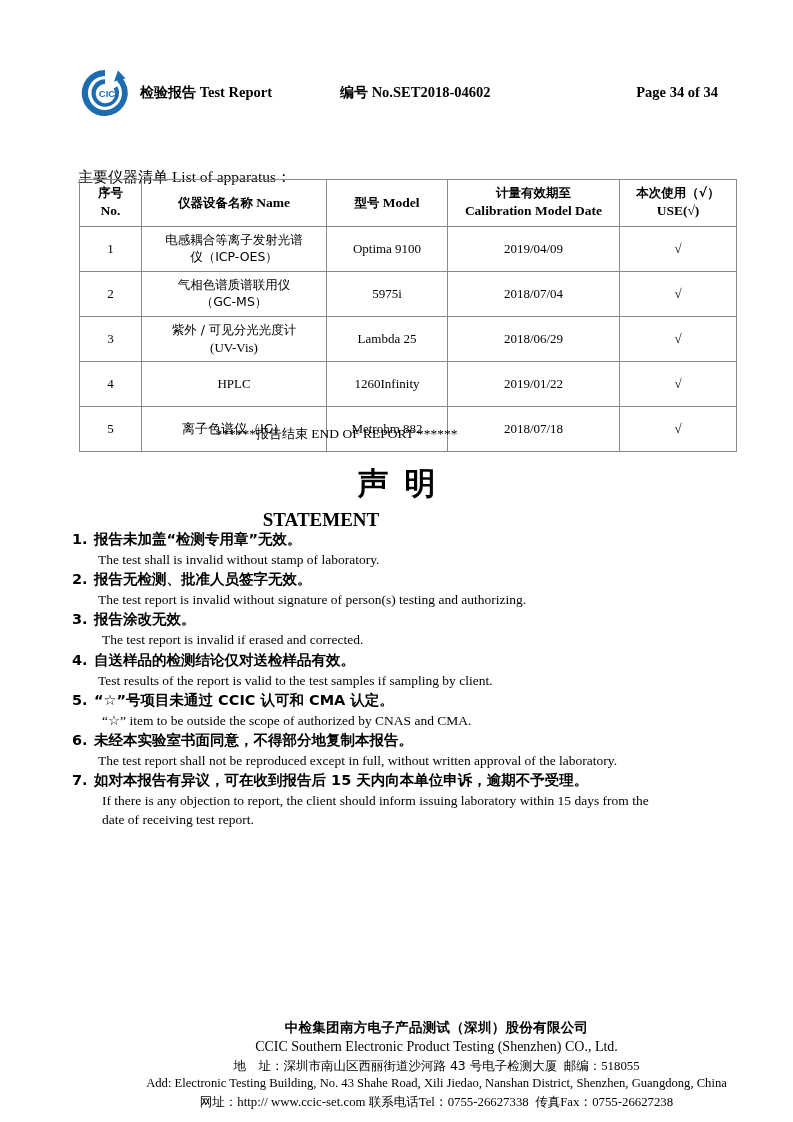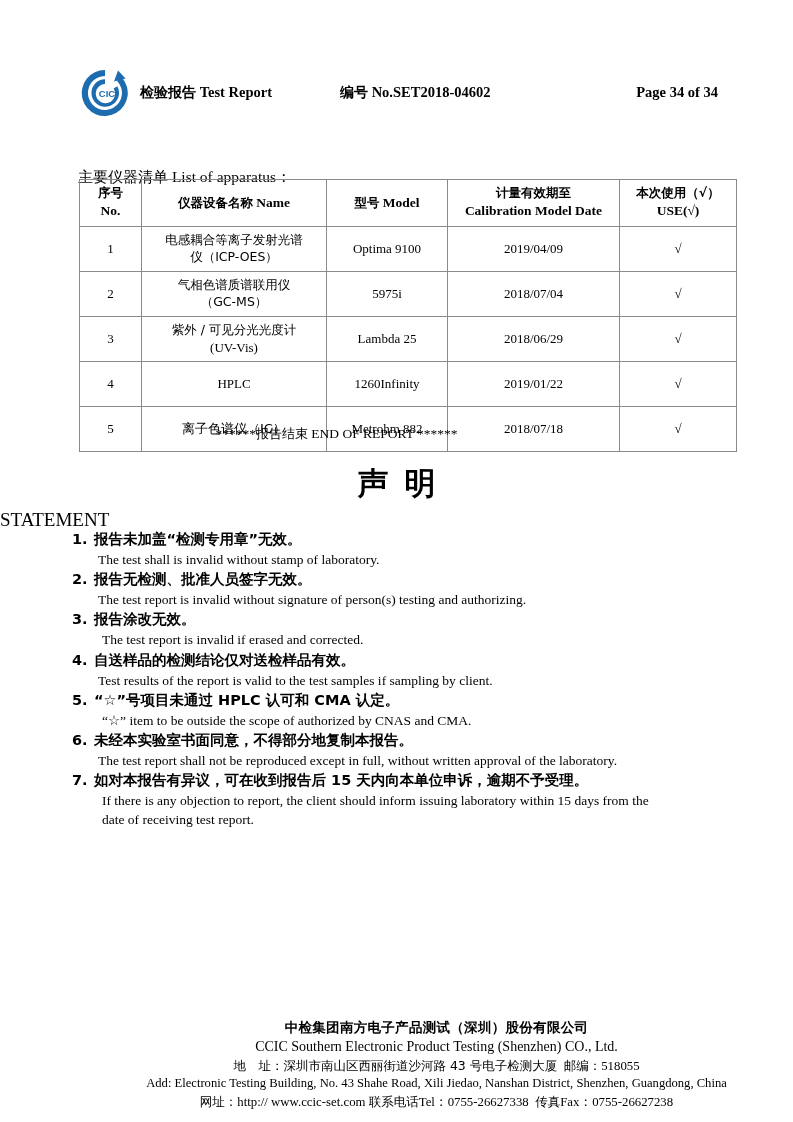--- a/index.html
+++ b/index.html
@@ -139,22 +139,23 @@
     font-weight: bold;
     font-size: 31px;
     letter-spacing: 16px;
     text-indent: 16px;
   }
   .statement-en {
     position: absolute;
     left: 0;
     top: 509px;
     width: 642px;
-    text-align: left;
+    text-align: center;
     font-size: 19px;
+    font-weight: bold;
   }
 
   
   .statement-list {
     position: absolute;
     left: 72px;
     top: 529px;
     width: 660px;
   }
   .st-item { margin-bottom: 0px; }
@@ -360,21 +361,21 @@
 
     <div class="st-item">
       <div class="st-cn">
         <span class="num">4.</span><span>自送样品的检测结论仅对送检样品有效。</span>
       </div>
       <div class="st-en">Test results of the report is valid to the test samples if sampling by client.</div>
     </div>
 
     <div class="st-item">
       <div class="st-cn">
-        <span class="num">5.</span><span>“☆”号项目未通过 HPLC 认可和 CMA 认定。</span>
+        <span class="num">5.</span><span>“☆”号项目未通过 CCIC 认可和 CMA 认定。</span>
       </div>
       <div class="st-en indent1">“☆” item to be outside the scope of authorized by CNAS and CMA.</div>
     </div>
 
     <div class="st-item">
       <div class="st-cn">
         <span class="num">6.</span><span>未经本实验室书面同意，不得部分地复制本报告。</span>
       </div>
       <div class="st-en">The test report shall not be reproduced except in full, without written approval of the laboratory.</div>
     </div>

